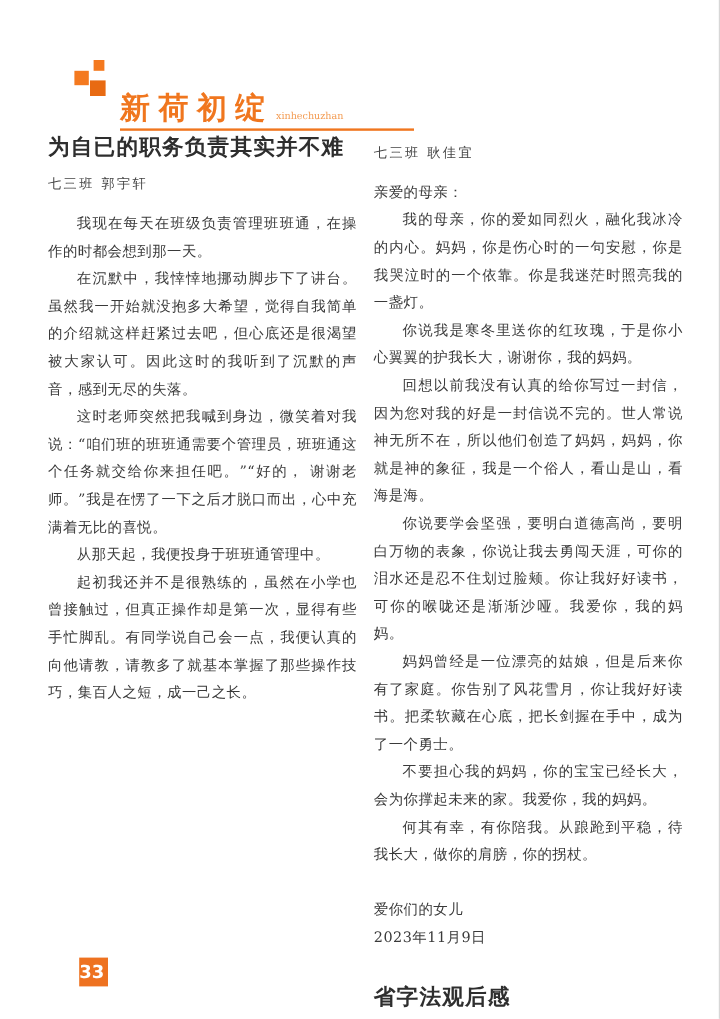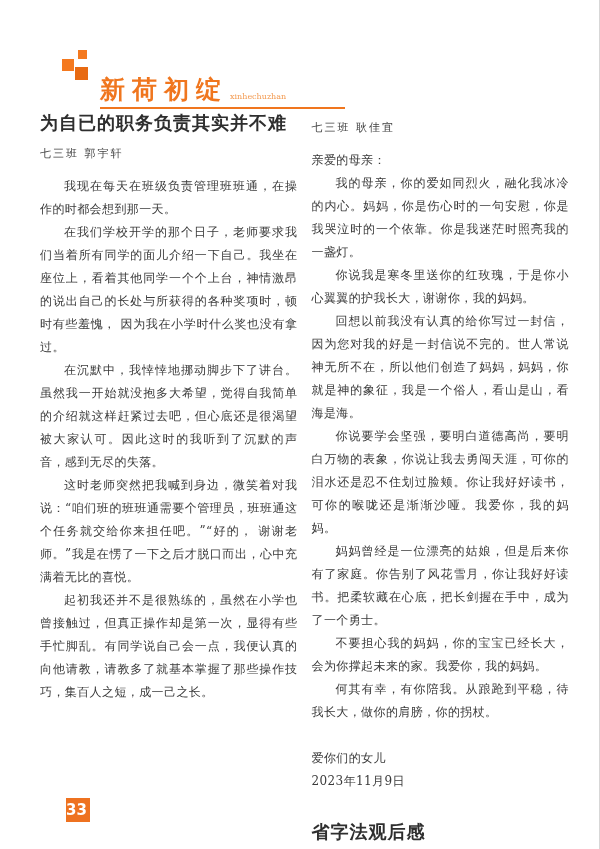--- a/index.html
+++ b/index.html
@@ -110,23 +110,23 @@
     </div>
   </div>
 
   <div class="columns">
 
     <div class="col">
       <div class="essay-title">为自已的职务负责其实并不难</div>
       <div class="essay-author">七三班  郭宇轩</div>
       <div class="essay-body">
         <p>我现在每天在班级负责管理班班通，在操作的时都会想到那一天。</p>
-        <p>在我们学校开学的那个日子，老师要求我们当着所有同学的面儿介绍一下自己。我坐在座位上，看着其他同学一个个上台，神情激昂的说出自己的长处与所获得的各种奖项时，顿时有些羞愧， 因为我在小学时什么奖也没有拿过。</p>
         <p>在沉默中，我悻悻地挪动脚步下了讲台。虽然我一开始就没抱多大希望，觉得自我简单的介绍就这样赶紧过去吧，但心底还是很渴望被大家认可。因此这时的我听到了沉默的声音，感到无尽的失落。</p>
         <p>这时老师突然把我喊到身边，微笑着对我说：“咱们班的班班通需要个管理员，班班通这个任务就交给你来担任吧。”“好的， 谢谢老师。”我是在愣了一下之后才脱口而出，心中充满着无比的喜悦。</p>
+        <p>从那天起，我便投身于班班通管理中。</p>
         <p>起初我还并不是很熟练的，虽然在小学也曾接触过，但真正操作却是第一次，显得有些手忙脚乱。有同学说自己会一点，我便认真的向他请教，请教多了就基本掌握了那些操作技巧，集百人之短，成一己之长。</p>
 
       </div>
     </div>
 
     <div class="col">
       <div class="essay-author">七三班  耿佳宜</div>
       <div class="essay-body">
         <p class="salutation">亲爱的母亲：</p>
         <p>我的母亲，你的爱如同烈火，融化我冰冷的内心。妈妈，你是伤心时的一句安慰，你是我哭泣时的一个依靠。你是我迷茫时照亮我的一盏灯。</p>

